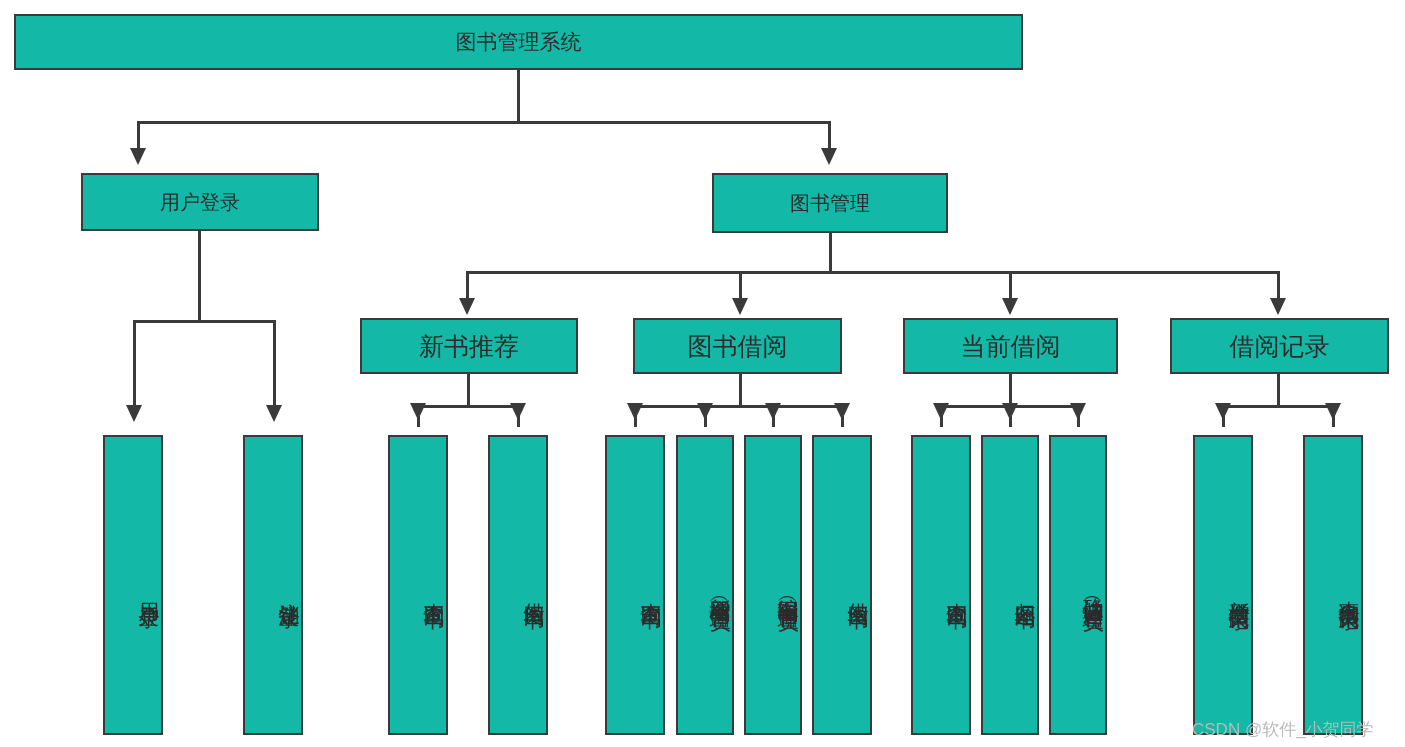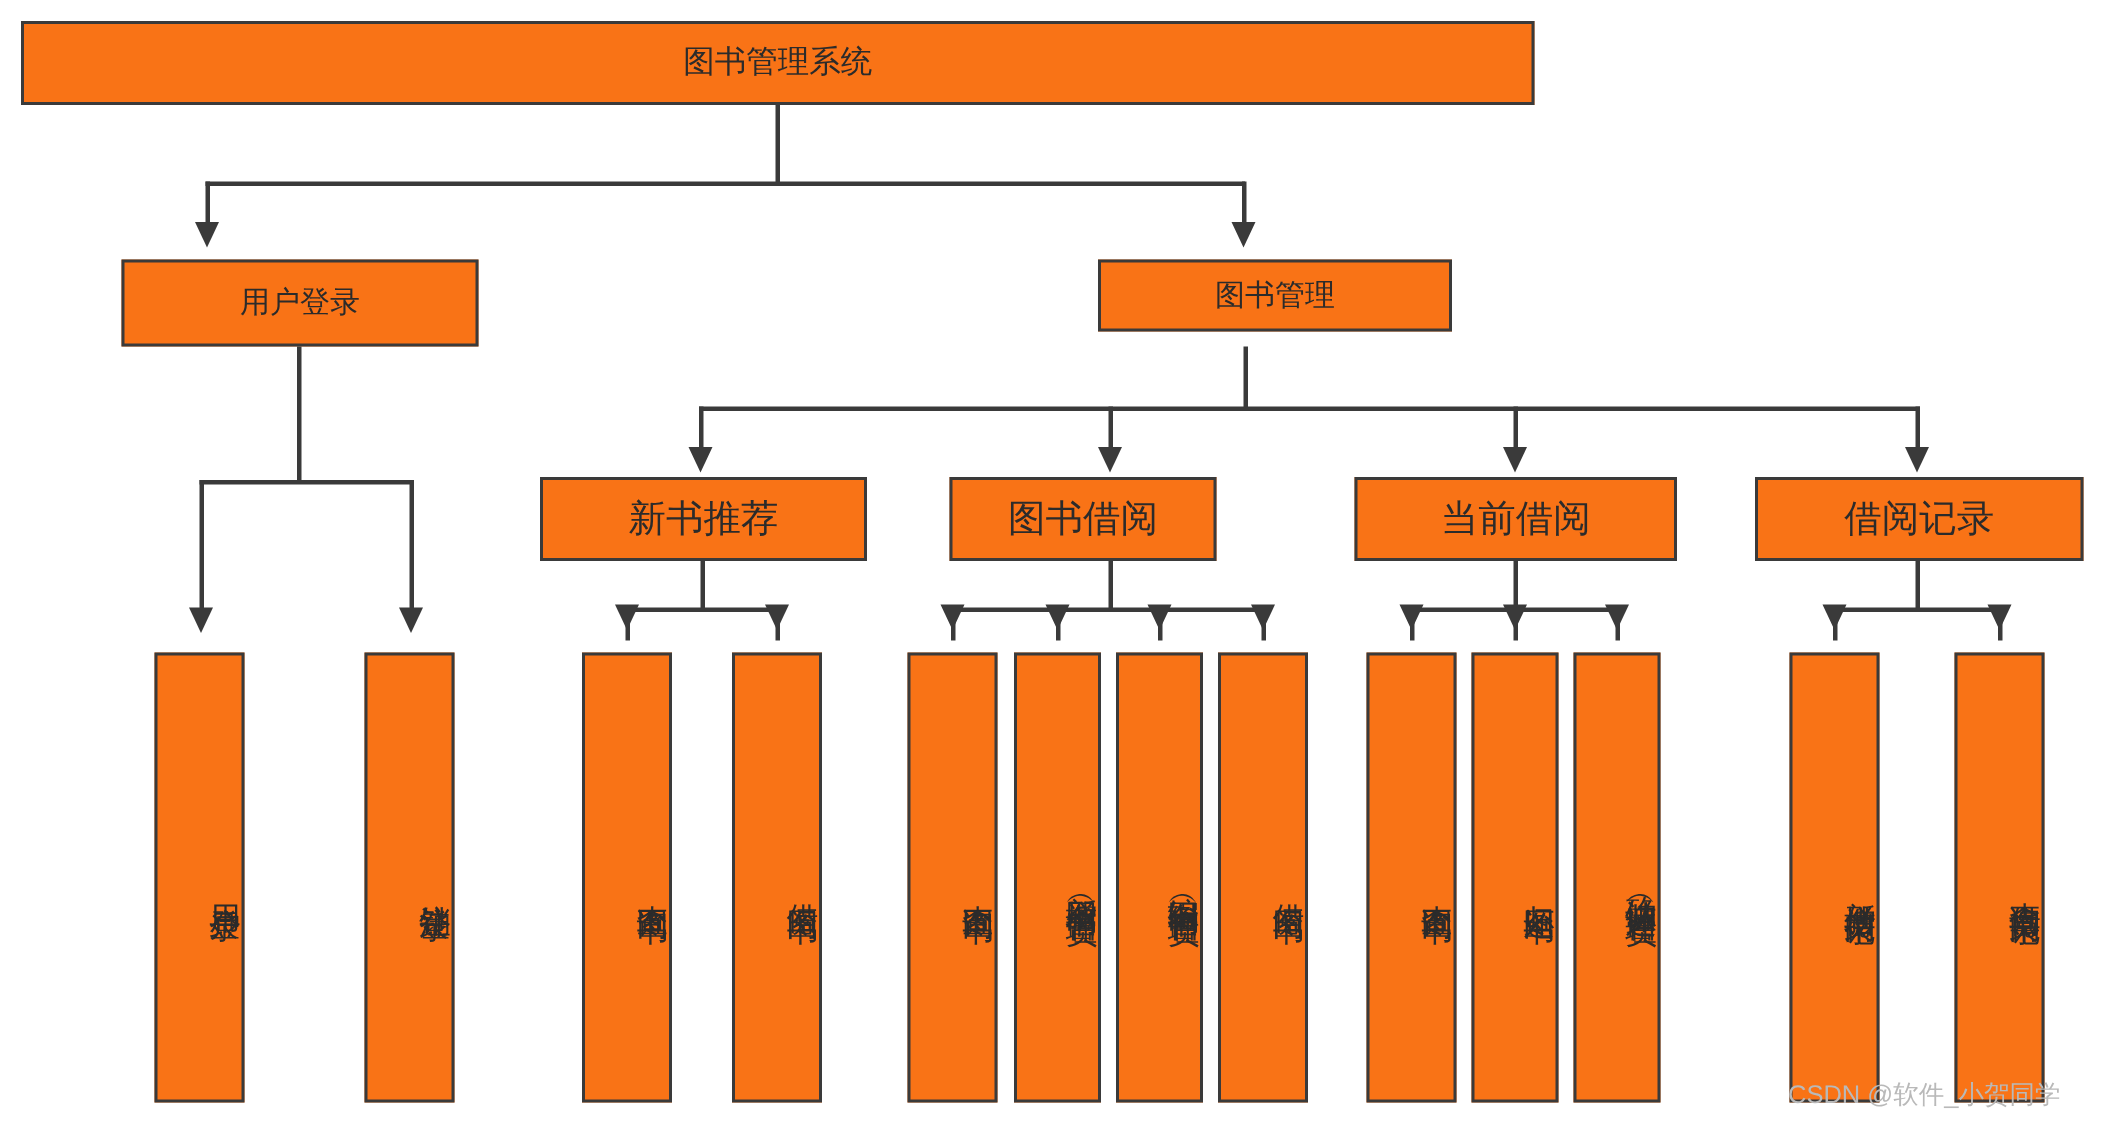--- a/index.html
+++ b/index.html
@@ -12,21 +12,21 @@
     width:1405px;
     height:747px;
     background:#ffffff;
     overflow:hidden;
   }
   
   .node{
     position:absolute;
     box-sizing:border-box;
     border:2px solid #3a3a3a;
-    background:#f97316;
+    background:#14b8a6;
     display:flex;
     align-items:center;
     justify-content:center;
     color:#2b2b2b;
     line-height:1.15;
     text-align:center;
   }
   .node.root{font-size:21px;}
   .node.lvl2{font-size:20px;}
   .node.lvl3{font-size:25px;}
@@ -81,21 +81,21 @@
   <div class="hline" style="left:137px;top:121px;width:693px;"></div>
 
   <div class="vline" style="left:137px;top:121px;height:30px;"></div>
   <div class="arrow" style="left:130px;top:148px;"></div>
   <div class="vline" style="left:828px;top:121px;height:30px;"></div>
   <div class="arrow" style="left:821px;top:148px;"></div>
 
   <div class="node lvl2" style="left:81px;top:173px;width:238px;height:58px;">
     <span>用户登录</span>
   </div>
-  <div class="node lvl2" style="left:732px;top:173px;width:236px;height:48px;">
+  <div class="node lvl2" style="left:712px;top:173px;width:236px;height:60px;">
     <span>图书管理</span>
   </div>
 
   <div class="vline" style="left:198px;top:231px;height:91px;"></div>
   <div class="hline" style="left:133px;top:320px;width:143px;"></div>
   <div class="vline" style="left:133px;top:320px;height:88px;"></div>
   <div class="arrow" style="left:126px;top:405px;"></div>
   <div class="vline" style="left:273px;top:320px;height:88px;"></div>
   <div class="arrow" style="left:266px;top:405px;"></div>
 
@@ -106,21 +106,21 @@
   <div class="vline" style="left:739px;top:271px;height:30px;"></div>
   <div class="arrow" style="left:732px;top:298px;"></div>
   <div class="vline" style="left:1009px;top:271px;height:30px;"></div>
   <div class="arrow" style="left:1002px;top:298px;"></div>
   <div class="vline" style="left:1277px;top:271px;height:30px;"></div>
   <div class="arrow" style="left:1270px;top:298px;"></div>
 
   <div class="node lvl3" style="left:360px;top:318px;width:218px;height:56px;">
     <span>新书推荐</span>
   </div>
-  <div class="node lvl3" style="left:633px;top:318px;width:178px;height:56px;">
+  <div class="node lvl3" style="left:633px;top:318px;width:209px;height:56px;">
     <span>图书借阅</span>
   </div>
   <div class="node lvl3" style="left:1170px;top:318px;width:219px;height:56px;">
     <span>借阅记录</span>
   </div>
   <div class="node lvl3" style="left:903px;top:318px;width:215px;height:56px;">
     <span>当前借阅</span>
   </div>
 
   <div class="vline" style="left:467px;top:374px;height:33px;"></div>

